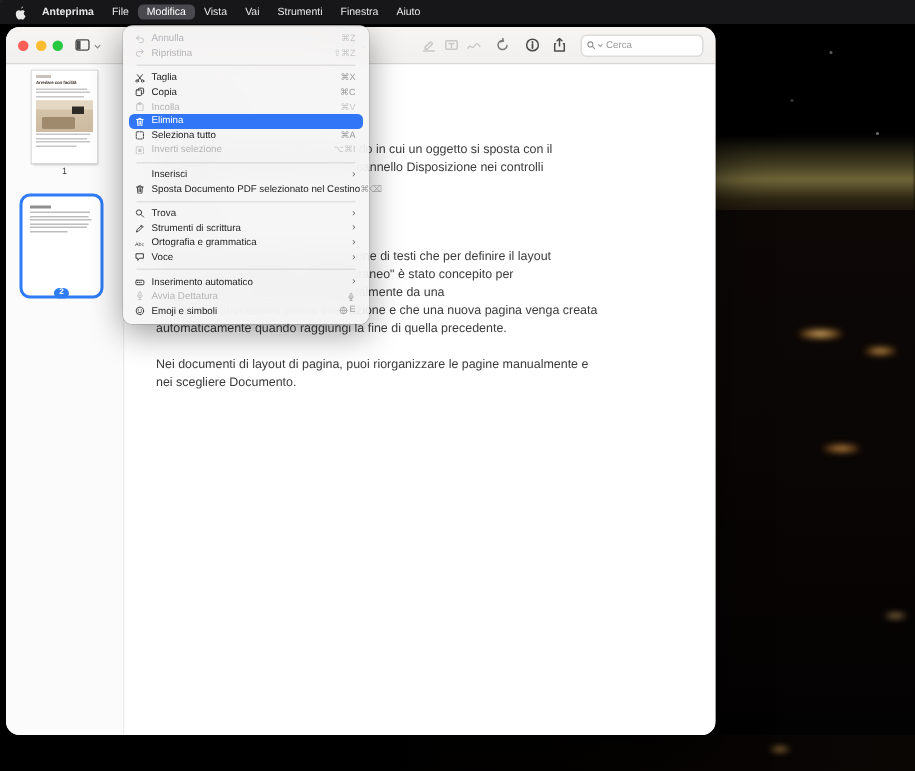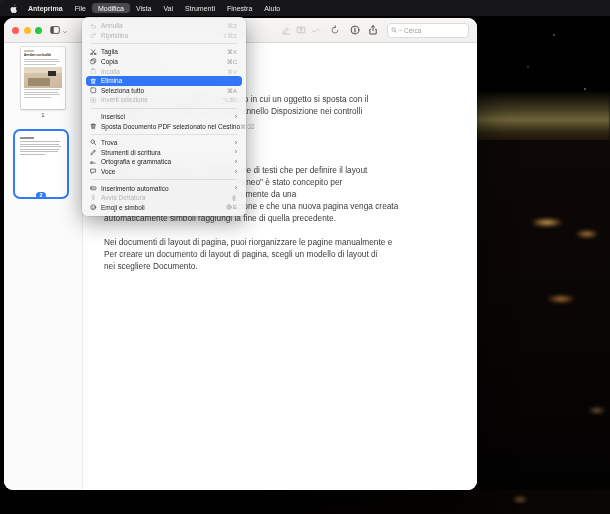--- a/index.html
+++ b/index.html
@@ -264,25 +264,24 @@
         </div>
       <div class="para obsc" style="top:92px">
           <div class="line">Documento</div>
           <div class="line">contemporaneo</div>
         </div>
       <div class="para" style="top:121px">
           <div class="line">Questo è un documento di elaborazione di testi che per definire il layout</div>
           <div class="line">usa il formato "documento contemporaneo" è stato concepito per</div>
           <div class="line">fare in modo che il testo fluisca naturalmente da una</div>
           <div class="line">pagina alla successiva senza interruzione e che una nuova pagina venga creata</div>
-          <div class="line">automaticamente simboli raggiungi la fine di quella precedente.</div>
+          <div class="line">automaticamente quando raggiungi la fine di quella precedente.</div>
         </div>
       <div class="para" style="top:193px">
           <div class="line">Nei documenti di layout di pagina, puoi riorganizzare le pagine manualmente e</div>
-          <div class="line">Per creare un documento di layout di pagina, scegli un modello di layout di</div>
           <div class="line">nei scegliere Documento.</div>
         </div>
     </div>
   </div>
 </div>
 
 <div class="menu" id="edit-menu">
     <div class="mrow disabled hasshort">
       <span class="micon">
         <svg viewBox="0 0 10 10" fill="none" stroke="currentColor" stroke-width="1" stroke-linecap="round" stroke-linejoin="round">

